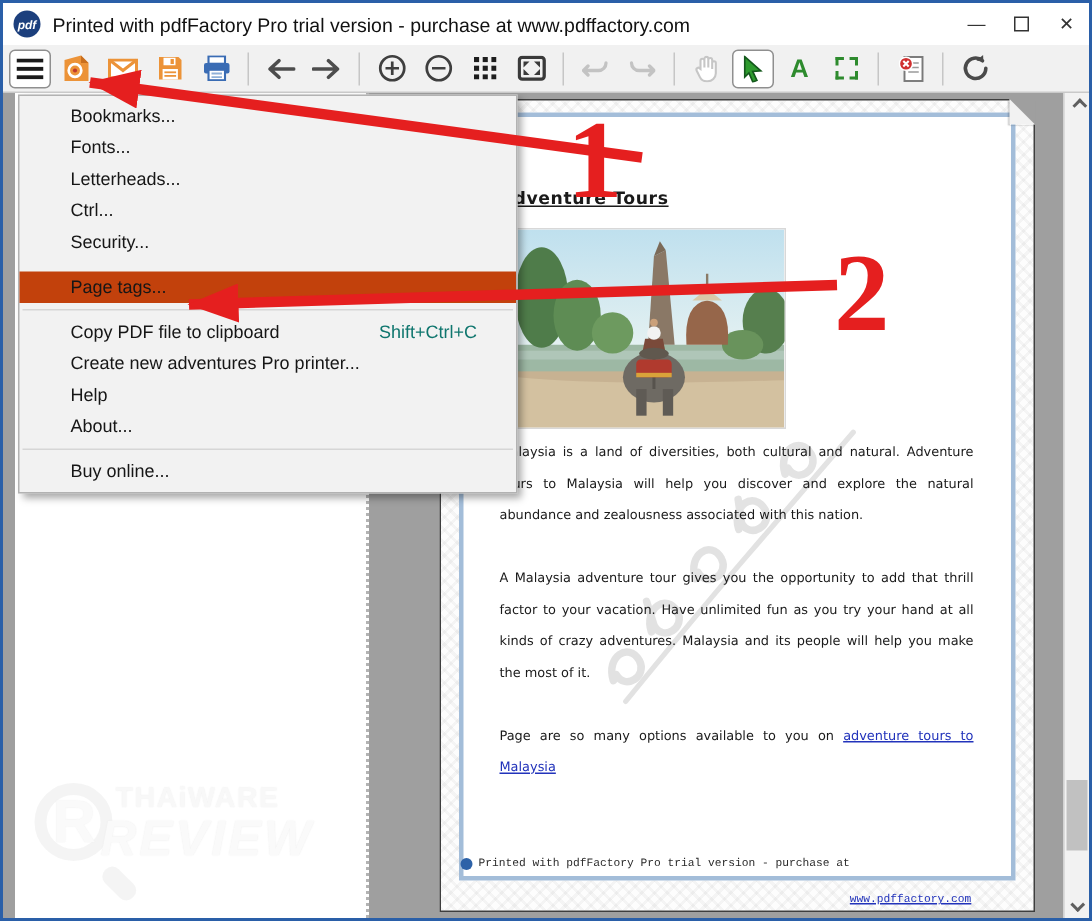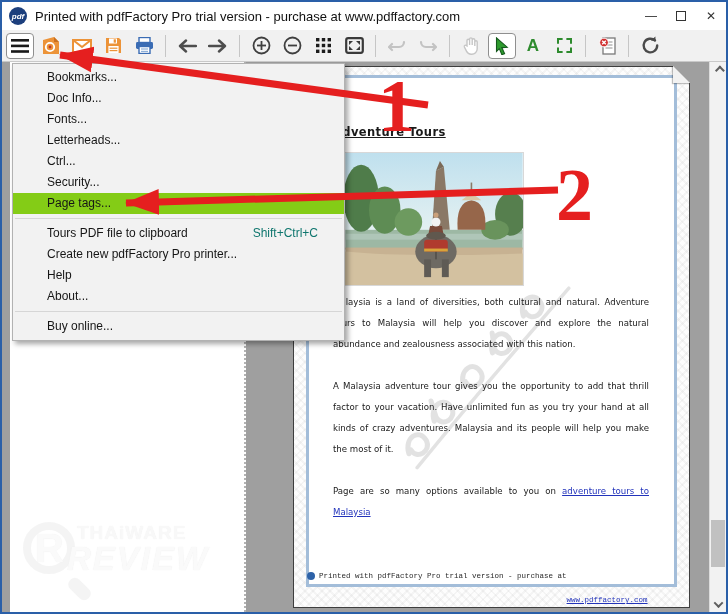--- a/index.html
+++ b/index.html
@@ -75,21 +75,21 @@
   .chev.u{transform:rotate(135deg) translate(-1px,-1px);}
   .chev.d{transform:rotate(-45deg) translate(1px,-1px);}
   .vthumb{position:absolute;left:1px;right:1px;top:458px;height:47px;background:#c1c1c1;}
   
   .menu{position:absolute;left:10px;top:1px;width:333px;background:#f2f2f2;
     border:1px solid #b2b2b2;box-shadow:3px 3px 5px rgba(0,0,0,.35);
     padding:3px 0;z-index:10;}
   .mi{height:21px;line-height:21px;padding:0 26px 0 34px;font-size:12px;color:#161616;
     display:flex;justify-content:space-between;white-space:nowrap;cursor:default;}
   .mi .sc{color:#0f766e;}
-  .mi.hl{background:#84cc16;}
+  .mi.hl{background:#c2410c;margin-top:9px;}
   .msep{height:1px;background:#d6d6d6;margin:4px 2px;}
   
   .anno{position:absolute;inset:0;z-index:50;pointer-events:none;}
   .anno text{font-family:"Liberation Serif",serif;font-weight:bold;}
 </style>
 </head>
 <body>
 
 <div class="window">
 
@@ -322,44 +322,41 @@
       <div class="varrow down">
           <span class="chev d"></span>
         </div>
     </div>
 
     <div class="menu">
       <div class="mi">
           <span>Bookmarks...</span>
         </div>
       <div class="mi">
-          <span>Doc Info...</span>
-        </div>
-      <div class="mi">
           <span>Fonts...</span>
         </div>
       <div class="mi">
           <span>Letterheads...</span>
         </div>
       <div class="mi">
           <span>Ctrl...</span>
         </div>
       <div class="mi">
           <span>Security...</span>
         </div>
       <div class="mi hl">
           <span>Page tags...</span>
         </div>
       <div class="msep"></div>
       <div class="mi">
-          <span>Tours PDF file to clipboard</span>
+          <span>Copy PDF file to clipboard</span>
           <span class="sc">Shift+Ctrl+C</span>
         </div>
       <div class="mi">
-          <span>Create new pdfFactory Pro printer...</span>
+          <span>Create new adventures Pro printer...</span>
         </div>
       <div class="mi">
           <span>Help</span>
         </div>
       <div class="mi">
           <span>About...</span>
         </div>
       <div class="msep"></div>
       <div class="mi">
           <span>Buy online...</span>

